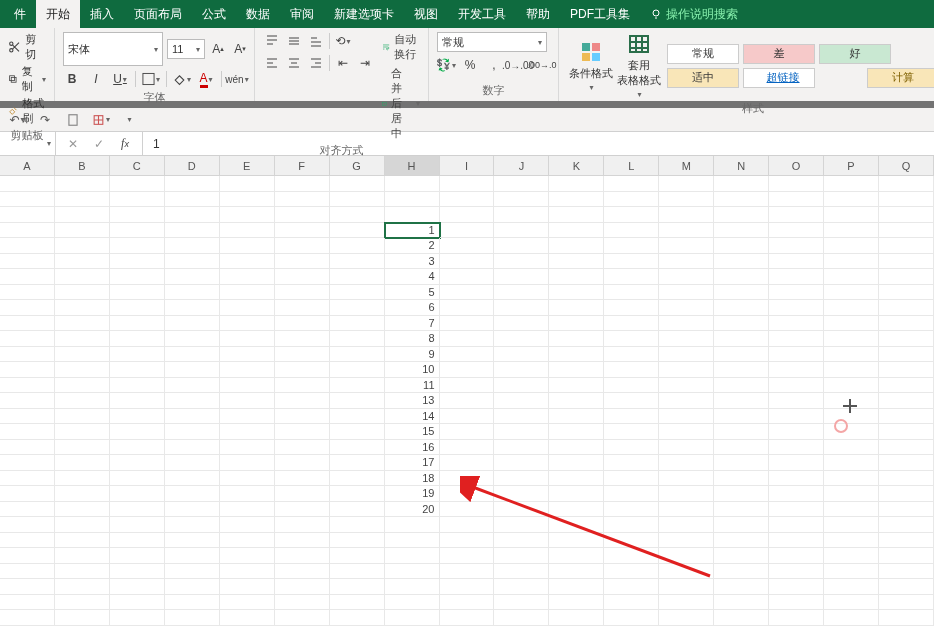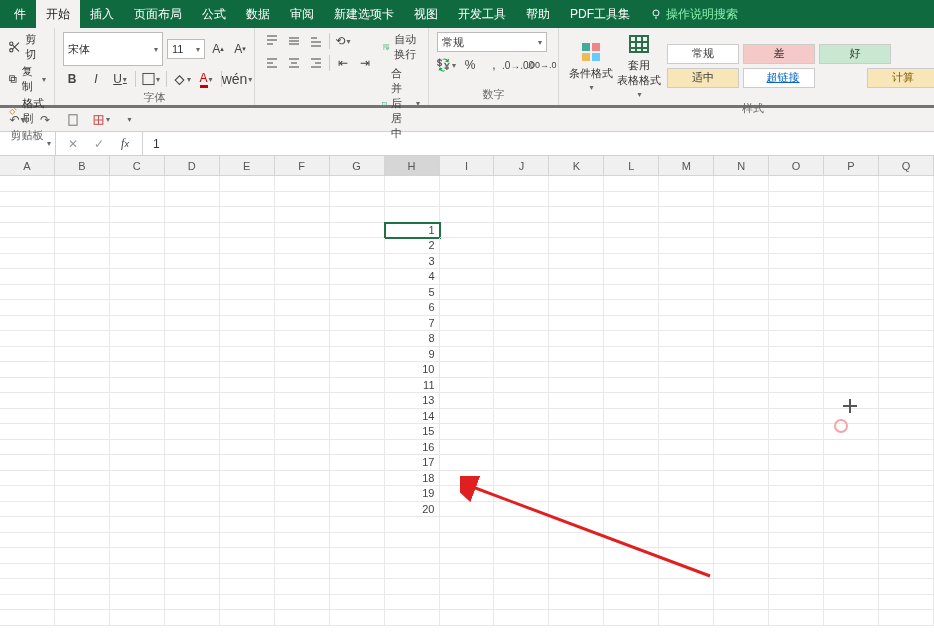--- a/index.html
+++ b/index.html
@@ -6,21 +6,21 @@
   body { width: 934px; height: 641px; background: #fff; overflow: hidden; font-size: 12px; color: #333; }
 
   
   .menubar { background: #0f6b3f; height: 28px; display: flex; align-items: stretch; padding-left: 4px; }
   .menu-tab { color: #fff; padding: 0 10px; display: flex; align-items: center; font-size: 12px; cursor: pointer; }
   .menu-tab.active { background: #f3f2f1; color: #222; }
   .menu-help { display: flex; align-items: center; color: #86efac; padding: 0 10px; gap: 4px; }
   .bulb { width: 12px; height: 12px; }
 
   
-  .ribbon { background: #f3f2f1; border-bottom: 3px solid #737373; display: flex; height: 80px; }
+  .ribbon { background: #f3f2f1; border-bottom: 7px solid #737373; display: flex; height: 80px; }
   .group { border-right: 1px solid #d9d9d9; padding: 4px 8px 0 8px; display: flex; flex-direction: column; justify-content: space-between; }
   .group-label { text-align: center; font-size: 11px; color: #666; padding: 2px 0 3px 0; }
   .group-body { flex: 1; display: flex; align-items: flex-start; }
 
   
   .clip-col { display: flex; flex-direction: column; gap: 2px; font-size: 11px; }
   .clip-row { display: flex; align-items: center; gap: 4px; cursor: pointer; }
   .mini-icon { width: 14px; height: 14px; display:inline-block; }
 
   
@@ -177,21 +177,21 @@
               <path d="M4 14l8-8 8 8-8 8z"></path>
             </svg>
             <span class="drop-caret">▾</span>
           </div>
         <div class="rb">
             <span style="color:#c00; border-bottom:3px solid #c00;">A</span>
             <span class="drop-caret">▾</span>
           </div>
         <div class="sep-v"></div>
         <div class="rb">
-            <span style="font-size:14px">wén</span>
+            <span style="font-size:10px">wén</span>
             <span class="drop-caret">▾</span>
           </div>
       </div>
     </div>
     <div class="group-label">字体</div>
   </div>
 
   <div class="group" style="width:200px">
     <div class="group-body">
       <div class="align-col" style="margin-right:8px">
@@ -245,20 +245,21 @@
         <div class="check-label">
           <svg width="14" height="14" viewBox="0 0 24 24" fill="none" stroke="#2a6" stroke-width="2">
               <rect x="3" y="6" width="18" height="12"></rect>
               <path d="M8 12h8"></path>
             </svg>
           <span>合并后居中</span>
             <span class="drop-caret">▾</span>
         </div>
       </div>
     </div>
+    <div class="group-label">对齐方式</div>
   </div>
 
   <div class="group" style="width:130px">
     <div class="group-body">
       <div class="num-col">
         <div class="combo">
             <span>常规</span>
             <span class="drop-caret">▾</span>
           </div>
         <div class="btn-row">

